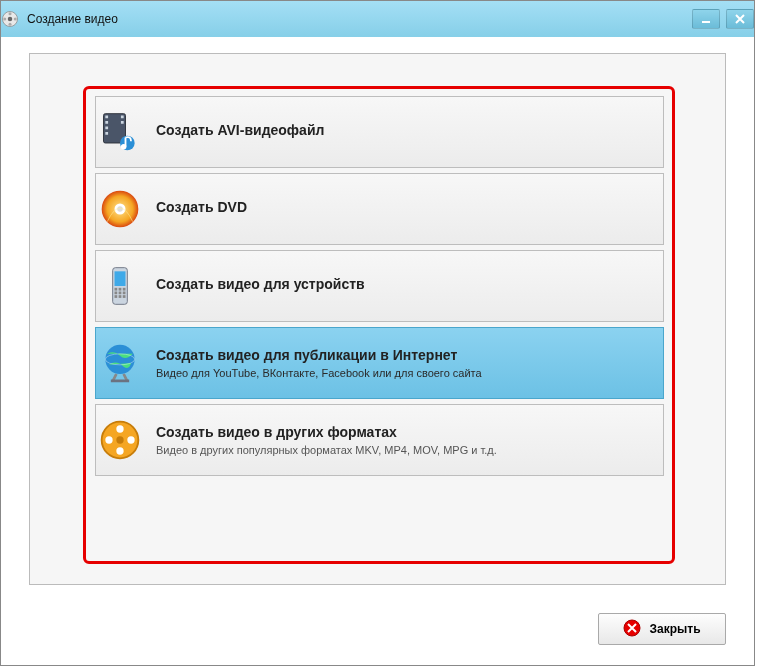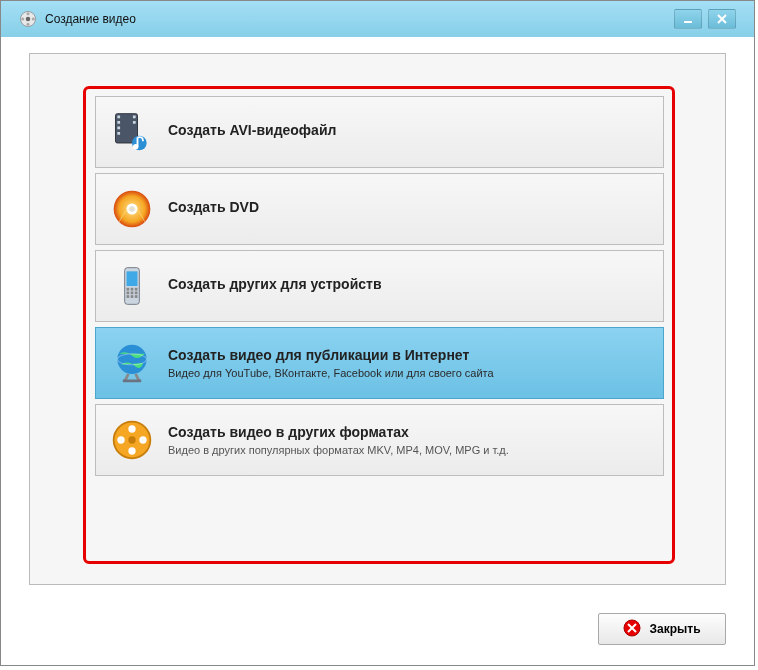--- a/index.html
+++ b/index.html
@@ -15,21 +15,21 @@
   height: 666px;
   border: 1px solid #888;
   position: relative;
   background: #fff;
 }
 .titlebar {
   height: 36px;
   background: linear-gradient(#a4dff5, #86cfe8);
   display: flex;
   align-items: center;
-  padding: 0 18px;
+  padding: 0 0;
 }
 .titlebar .icon {
   width: 18px; height: 18px; margin-right: 8px;
 }
 .titlebar .title {
   font-size: 12px;
   color: #111;
 }
 .winbtns {
   margin-left: auto;
@@ -65,21 +65,21 @@
   top: 95px; left: 94px;
   width: 569px;
 }
 .option {
   height: 72px;
   border: 1px solid #bdbdbd;
   background: linear-gradient(#f7f7f7, #ececec);
   margin-bottom: 5px;
   display: flex;
   align-items: center;
-  padding: 0 14px;
+  padding: 0 2px;
   cursor: pointer;
 }
 .option.selected {
   background: linear-gradient(#8bd2f0, #6cc1e5);
   border-color: #4aa6cc;
 }
 .option .opt-icon {
   width: 44px; height: 44px;
   margin-right: 14px;
   flex-shrink: 0;
@@ -200,21 +200,21 @@
             <rect x="27" y="26" width="3" height="3" fill="#888"></rect>
           <rect x="18" y="30" width="3" height="3" fill="#888"></rect>
             <rect x="22.5" y="30" width="3" height="3" fill="#888"></rect>
             <rect x="27" y="30" width="3" height="3" fill="#888"></rect>
           <rect x="18" y="34" width="3" height="3" fill="#888"></rect>
             <rect x="22.5" y="34" width="3" height="3" fill="#888"></rect>
             <rect x="27" y="34" width="3" height="3" fill="#888"></rect>
         </svg>
       </span>
       <div class="texts">
-        <div class="title">Создать других для устройств</div>
+        <div class="title">Создать видео для устройств</div>
       </div>
     </div>
 
     <div class="option selected">
       <span class="opt-icon">
         <svg viewBox="0 0 48 48" width="44" height="44">
           <circle cx="24" cy="20" r="16" fill="#2b8fd6"></circle>
           <path d="M10 14 Q18 10 24 16 Q30 22 38 14" fill="#4ade80"></path>
           <path d="M12 26 Q20 20 28 28 Q34 32 36 24" fill="#4ade80"></path>
           <ellipse cx="24" cy="20" rx="16" ry="6" fill="none" stroke="#fff" stroke-width="0.8" opacity="0.5"></ellipse>

